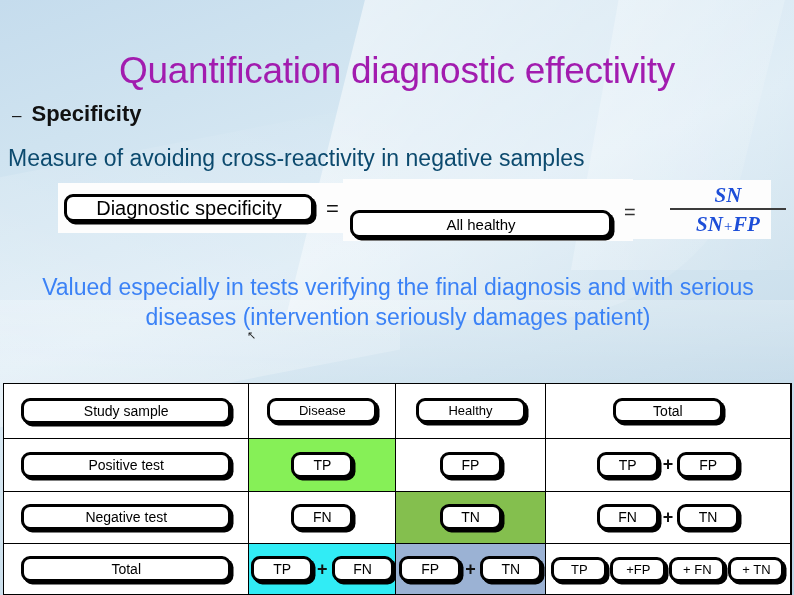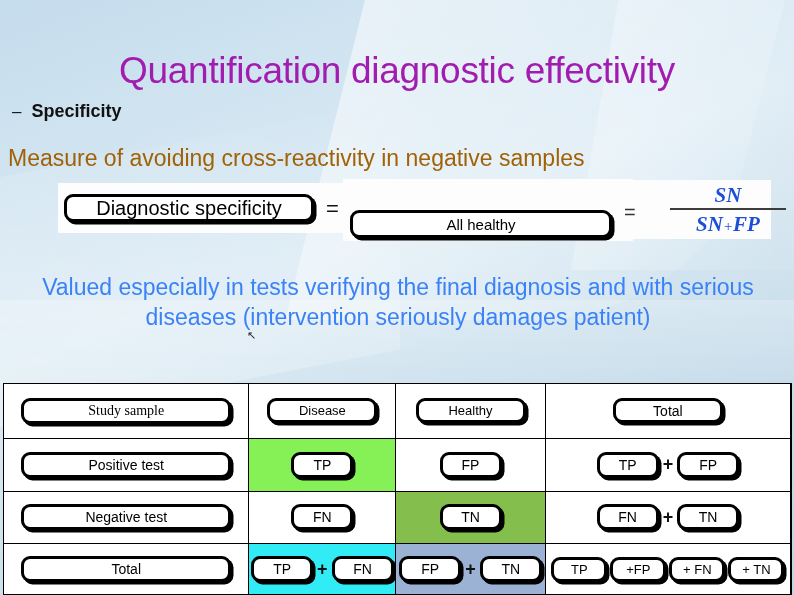--- a/index.html
+++ b/index.html
@@ -23,23 +23,23 @@
        background:linear-gradient(180deg,rgba(255,255,255,0.22),rgba(255,255,255,0));}
 
   .layer{position:absolute;z-index:3;}
 
   #page-title{
     top:50px;left:0;width:794px;text-align:center;
     font-size:37px;color:#a21caf;letter-spacing:-0.3px;white-space:nowrap;
   }
   #bullet-row{top:101px;left:12px;width:500px;display:flex;align-items:baseline;gap:10px;}
   #bullet-dash{font-size:17px;color:#111;line-height:1;}
-  #bullet-label{font-size:18px;font-weight:bold;color:#111;}
-
-  #lead-line{top:145px;left:8px;width:780px;font-size:23px;color:#a16207;}
+  #bullet-label{font-size:22px;font-weight:bold;color:#111;}
+
+  #lead-line{top:145px;left:8px;width:780px;font-size:23px;color:#0c4a6e;}
 
   
   #formula-band{
     top:183px;left:58px;width:710px;height:58px;
   }
   #formula-white-left{position:absolute;left:0;top:0;width:290px;height:50px;background:#fdfdfd;}
   #formula-white-mid{position:absolute;left:285px;top:-4px;width:290px;height:62px;background:#fdfdfd;}
   #formula-white-right{position:absolute;left:568px;top:-3px;width:145px;height:59px;background:#fdfdfd;}
 
   .pill{
@@ -66,21 +66,21 @@
   
   #matrix-table{
     position:absolute;z-index:4;left:3px;top:383px;width:789px;height:212px;
     border-collapse:collapse;background:#ffffff;
     border-left:1px solid #000;border-top:1px solid #000;border-right:2px solid #000;
   }
   #matrix-table td{
     border-right:1px solid #000;border-bottom:1px solid #000;
     padding:0;vertical-align:middle;text-align:center;position:relative;
   }
-  .col-a{width:247px;font-family:Liberation Serif, serif;}
+  .col-a{width:247px;}
   .col-b{width:146px;}
   .col-c{width:149px;}
   .col-d{width:245px;}
   .row-h{height:54px;}
   .row-b{height:52px;}
   .row-l{height:50px;}
 
   .cell-inner{display:flex;align-items:center;justify-content:center;gap:4px;height:100%;}
   .p-wide{width:210px;height:26px;font-size:14px;}
   .p-med{width:110px;height:25px;font-size:14px;}

